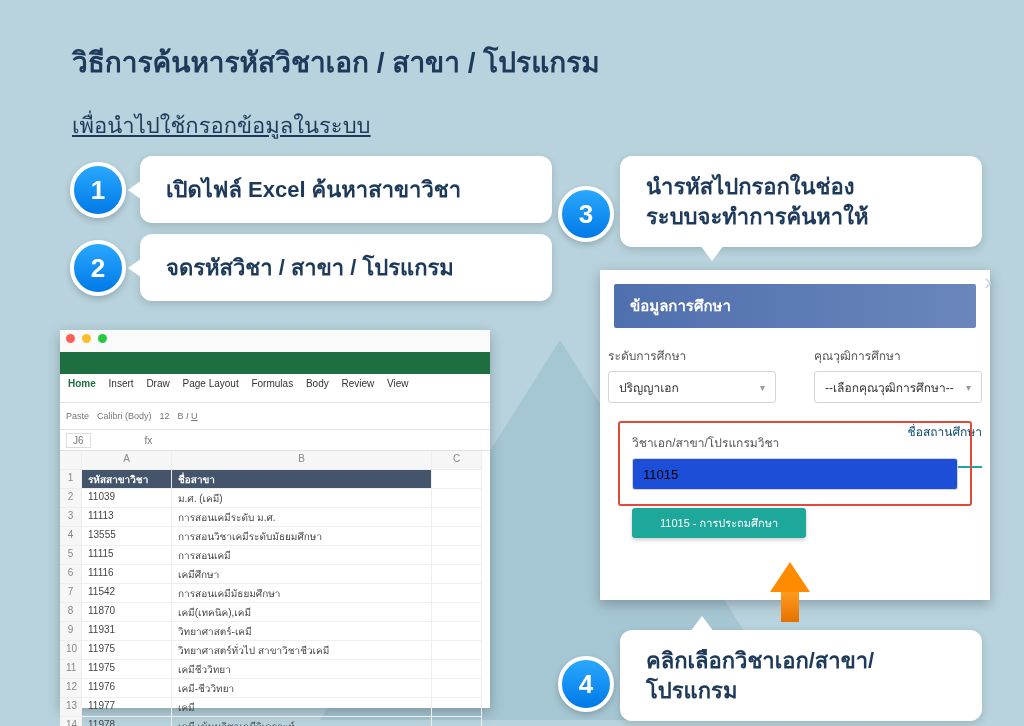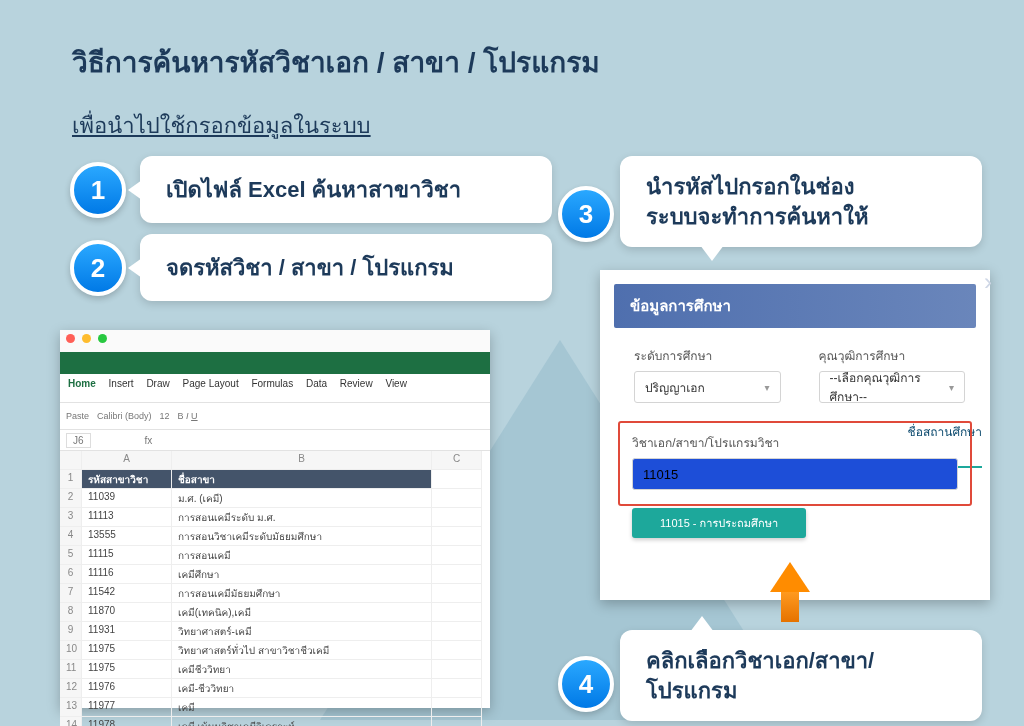--- a/index.html
+++ b/index.html
@@ -31,21 +31,21 @@
   .exc-fx{height:20px;border-bottom:1px solid #e2e2e2;display:flex;align-items:center;padding:0 6px;color:#777;font-size:10px;}
   .exc-fx .cell{border:1px solid #ddd;padding:1px 6px;margin-right:54px;}
   .exc-grid{display:grid;grid-template-columns:22px 90px 260px 50px;font-size:10px;}
   .exc-grid div{border-right:1px solid #eee;border-bottom:1px solid #eee;padding:2px 6px;height:14px;overflow:hidden;white-space:nowrap;}
   .exc-grid .rh{background:#f6f6f6;text-align:center;color:#888;}
   .exc-grid .ch{background:#f6f6f6;text-align:center;color:#888;}
   .exc-grid .hdr{background:#44546a;color:#fff;font-weight:700;}
   .form{position:absolute;left:600px;top:270px;width:390px;height:330px;background:#fff;box-shadow:0 4px 12px rgba(0,0,0,.25);font-size:12px;color:#444;}
   .form-bar{margin:14px 14px 18px 14px;height:44px;background:linear-gradient(90deg,#4f6fae,#6a86bb);color:#fff;font-size:15px;font-weight:600;display:flex;align-items:center;padding:0 16px;border-radius:2px;position:relative;}
   .chev{position:absolute;right:-2px;top:-2px;font-size:24px;color:#cfd7e6;}
-  .form-row{display:flex;padding:0 25px;gap:38px;margin-left:9px;}
+  .form-row{display:flex;padding:0 8px;gap:38px;}
   .form-col{flex:1;}
   .lbl{font-size:12px;margin-bottom:6px;color:#555;}
   .sel{border:1px solid #d4d4d4;height:30px;display:flex;align-items:center;justify-content:space-between;padding:0 10px;font-size:12px;color:#333;border-radius:3px;}
   .sel .caret{color:#999;font-size:10px;}
   .redbox{margin:18px 18px 0 18px;border:2px solid #e04a3a;border-radius:3px;padding:10px 12px 14px 12px;position:relative;}
   .redbox .lbl{font-size:12px;color:#555;margin-bottom:6px;}
   .txtin{border:1px solid #d4d4d4;height:30px;display:flex;align-items:center;padding:0 10px;font-size:13px;color:#000;border-radius:3px;background:#1d4ed8;}
   .dd{position:absolute;left:12px;bottom:-4px;transform:translateY(100%);background:#1da89b;color:#fff;font-size:11px;padding:6px 28px;border-radius:3px;box-shadow:0 2px 4px rgba(0,0,0,.2);}
   .side-lbl{position:absolute;right:8px;top:152px;font-size:12px;color:#0c4a6e;}
   .side-line{position:absolute;right:8px;top:196px;width:50px;border-bottom:2px solid #1da89b;}
@@ -96,21 +96,21 @@
       <span class="dot y"></span>
       <span class="dot g"></span>
     </div>
     <div class="exc-title"></div>
     <div class="exc-tabs">
       <span class="active">Home</span>
       <span>Insert</span>
       <span>Draw</span>
       <span>Page Layout</span>
       <span>Formulas</span>
-      <span>Data</span>
+      <span>Body</span>
       <span>Review</span>
       <span>View</span>
     </div>
     <div class="exc-fmt">
       <span>Paste</span>
       <span>Calibri (Body)</span>
       <span>12</span>
       <span>B <i>I</i> <u>U</u></span>
     </div>
     <div class="exc-fx">

